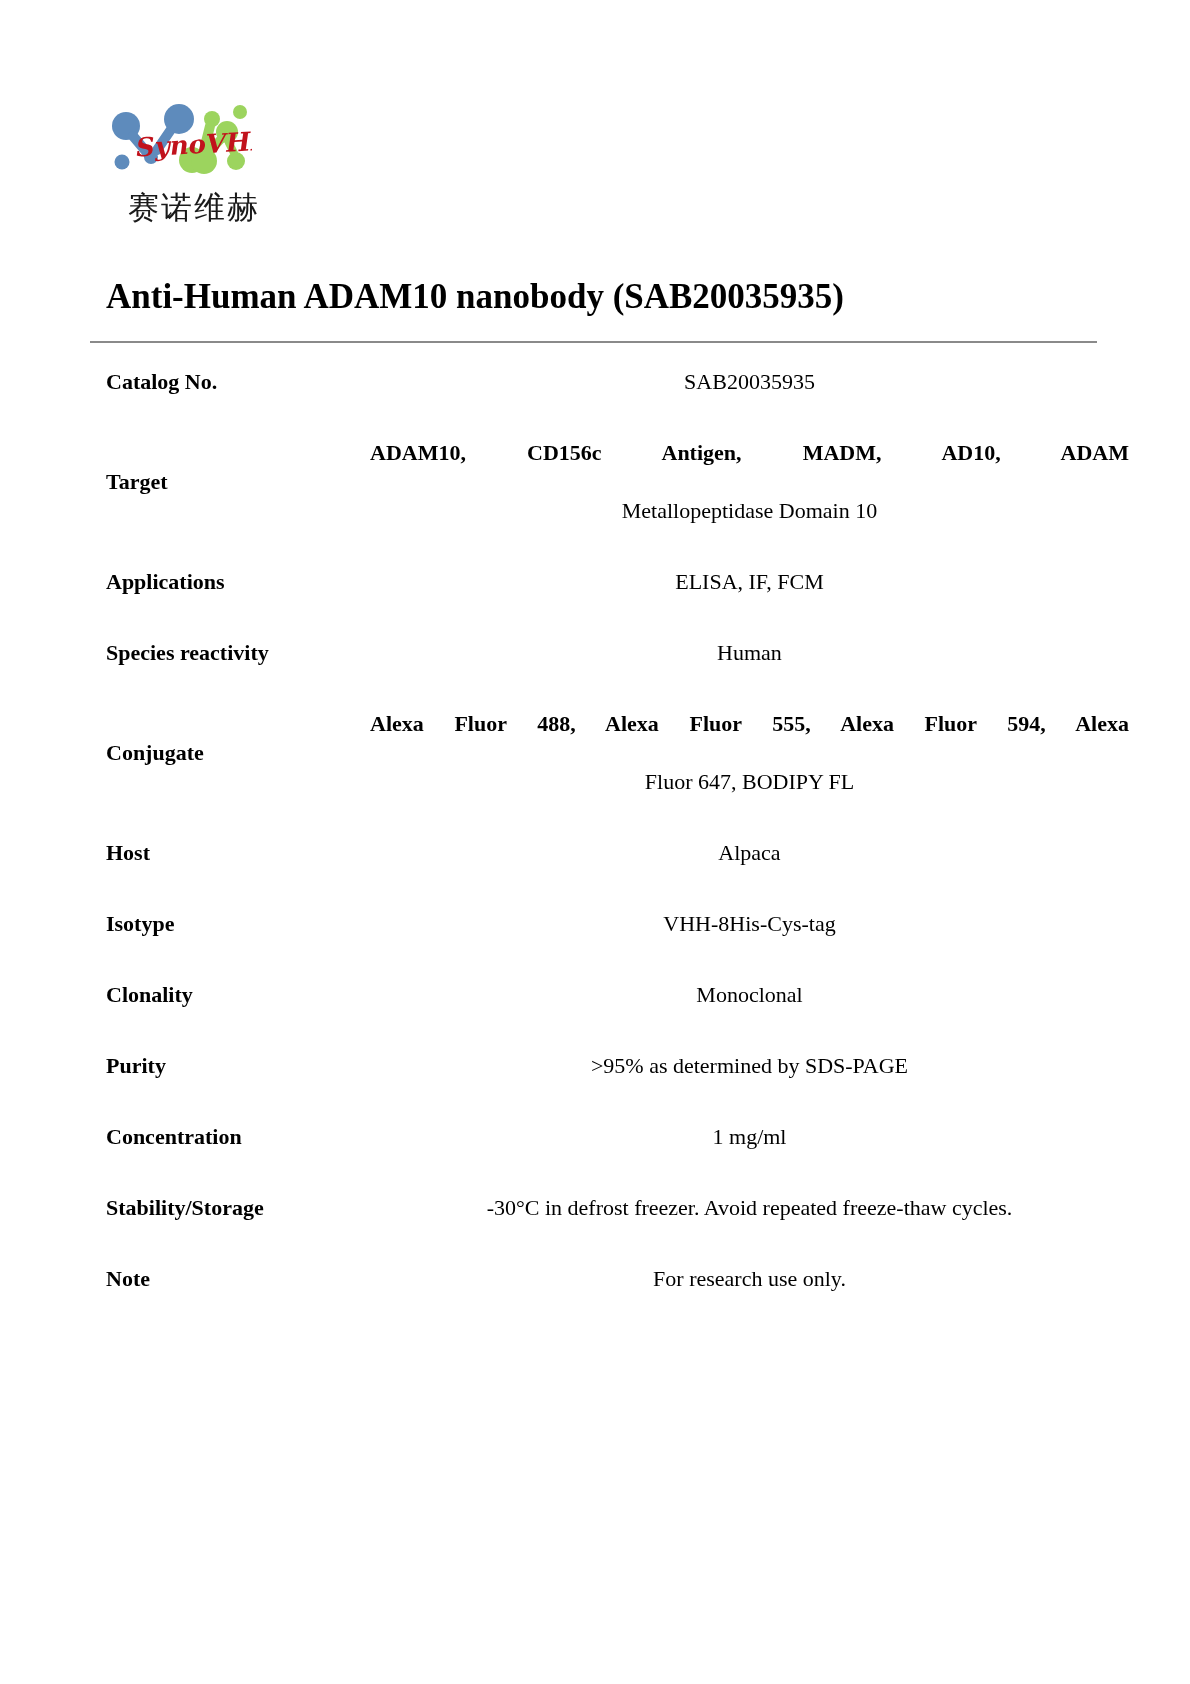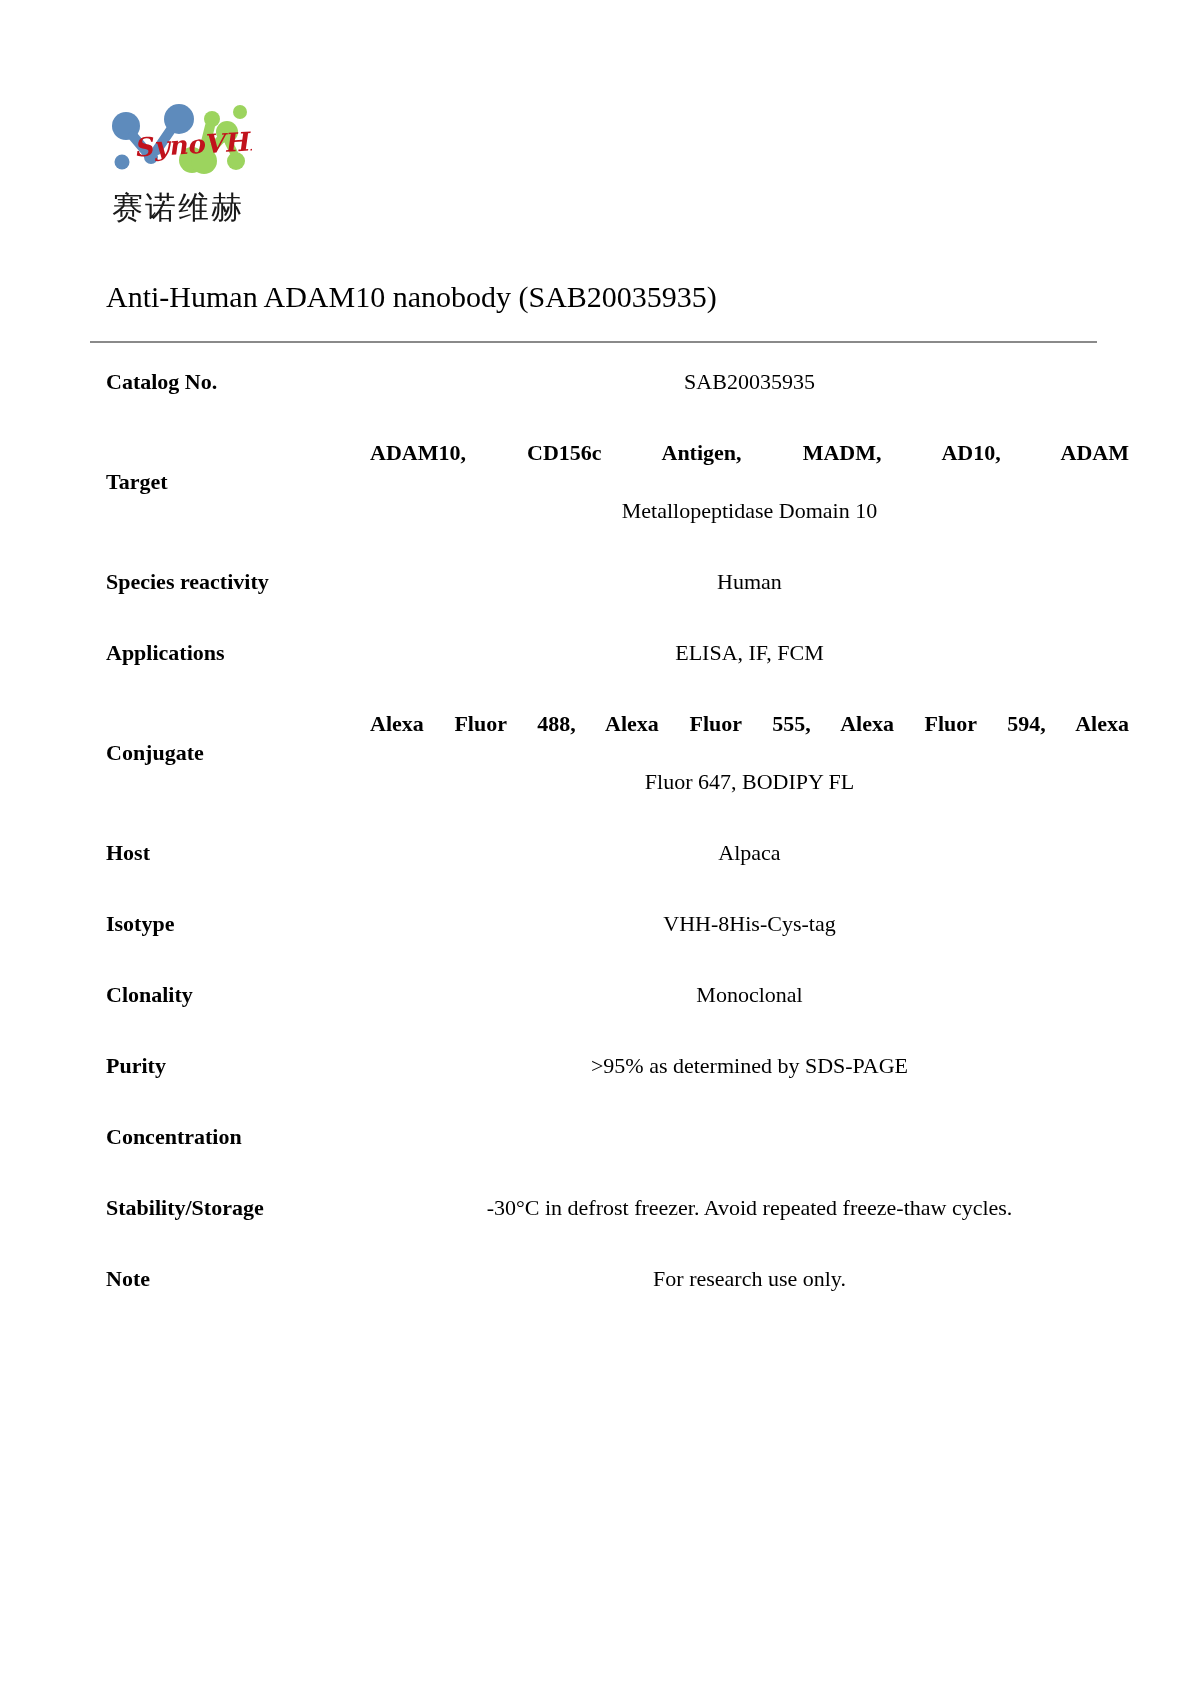--- a/index.html
+++ b/index.html
@@ -25,32 +25,32 @@
     width: 160px;
   }
   .logo-mark { display: block; }
   .logo-script {
     font-family: "DejaVu Serif", serif;
     font-style: italic;
     font-weight: bold;
     font-size: 26px;
   }
   .logo-cn {
-    margin: 4px 0 0 12px;
+    margin: 4px 0 0 28px;
     font-family: "DejaVu Sans", sans-serif;
     font-size: 31px;
     line-height: 34px;
     letter-spacing: 2px;
     color: #1a1a1a;
     white-space: nowrap;
   }
   .doc-title {
     margin: 56px 0 0 106px;
-    font-size: 30px;
-    font-weight: normal;
+    font-size: 35px;
+    font-weight: bold;
     line-height: 34px;
   }
   .title-rule {
     border: none;
     border-top: 2px solid #8a8a8a;
     margin: 27px 93px 0 90px;
     height: 0;
   }
   .spec-table {
     margin: 10px 61px 0 106px;
@@ -129,30 +129,30 @@
 
     <div class="spec-row">
       <div class="spec-label">Target</div>
       <div class="spec-value">
         <span class="vline just">ADAM10, CD156c Antigen, MADM, AD10, ADAM</span>
         <span class="vline">Metallopeptidase Domain 10</span>
       </div>
     </div>
 
     <div class="spec-row">
+      <div class="spec-label">Applications</div>
+      <div class="spec-value">
+        <span class="vline">ELISA, IF, FCM</span>
+      </div>
+    </div>
+
+    <div class="spec-row">
       <div class="spec-label">Species reactivity</div>
       <div class="spec-value">
         <span class="vline">Human</span>
-      </div>
-    </div>
-
-    <div class="spec-row">
-      <div class="spec-label">Applications</div>
-      <div class="spec-value">
-        <span class="vline">ELISA, IF, FCM</span>
       </div>
     </div>
 
     <div class="spec-row">
       <div class="spec-label">Conjugate</div>
       <div class="spec-value">
         <span class="vline just">Alexa Fluor 488, Alexa Fluor 555, Alexa Fluor 594, Alexa</span>
         <span class="vline">Fluor 647, BODIPY FL</span>
       </div>
     </div>
@@ -180,20 +180,23 @@
 
     <div class="spec-row">
       <div class="spec-label">Purity</div>
       <div class="spec-value">
         <span class="vline">&gt;95% as determined by SDS-PAGE</span>
       </div>
     </div>
 
     <div class="spec-row">
       <div class="spec-label">Concentration</div>
+      <div class="spec-value">
+        <span class="vline">1 mg/ml</span>
+      </div>
     </div>
 
 
     <div class="spec-row">
       <div class="spec-label">Stability/Storage</div>
       <div class="spec-value">
         <span class="vline">-30°C in defrost freezer. Avoid repeated freeze-thaw cycles.</span>
       </div>
     </div>
 

